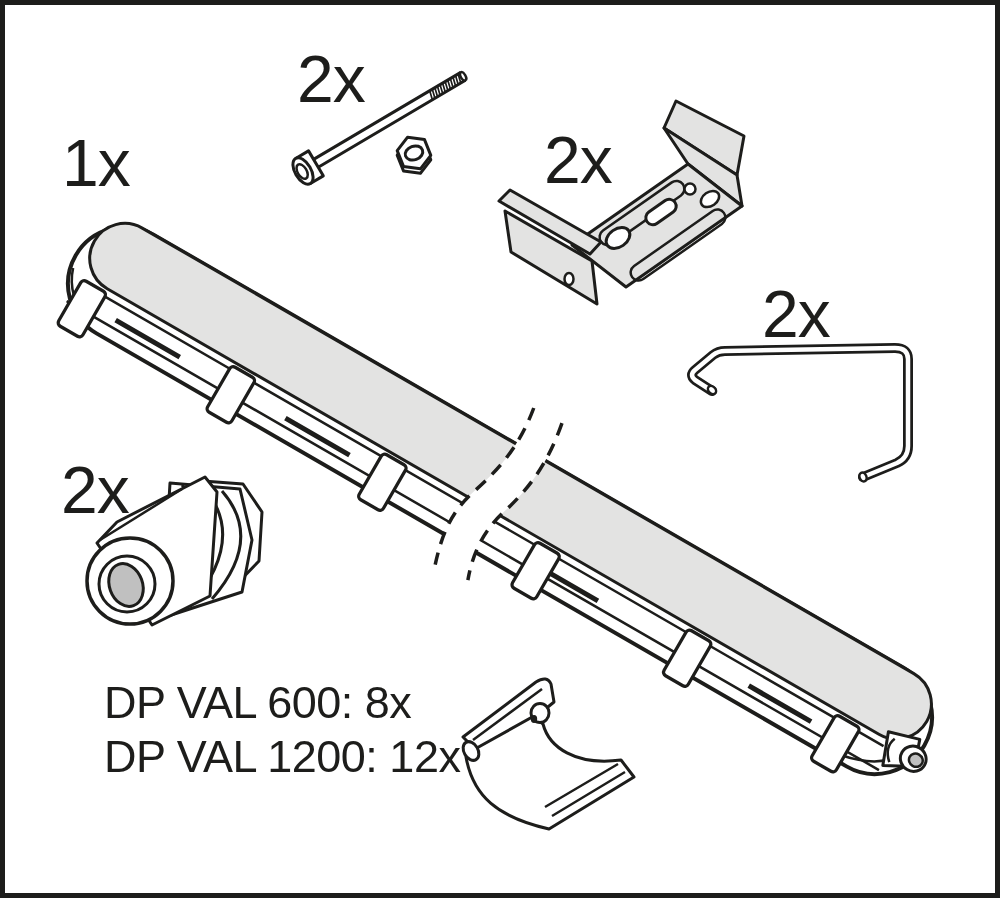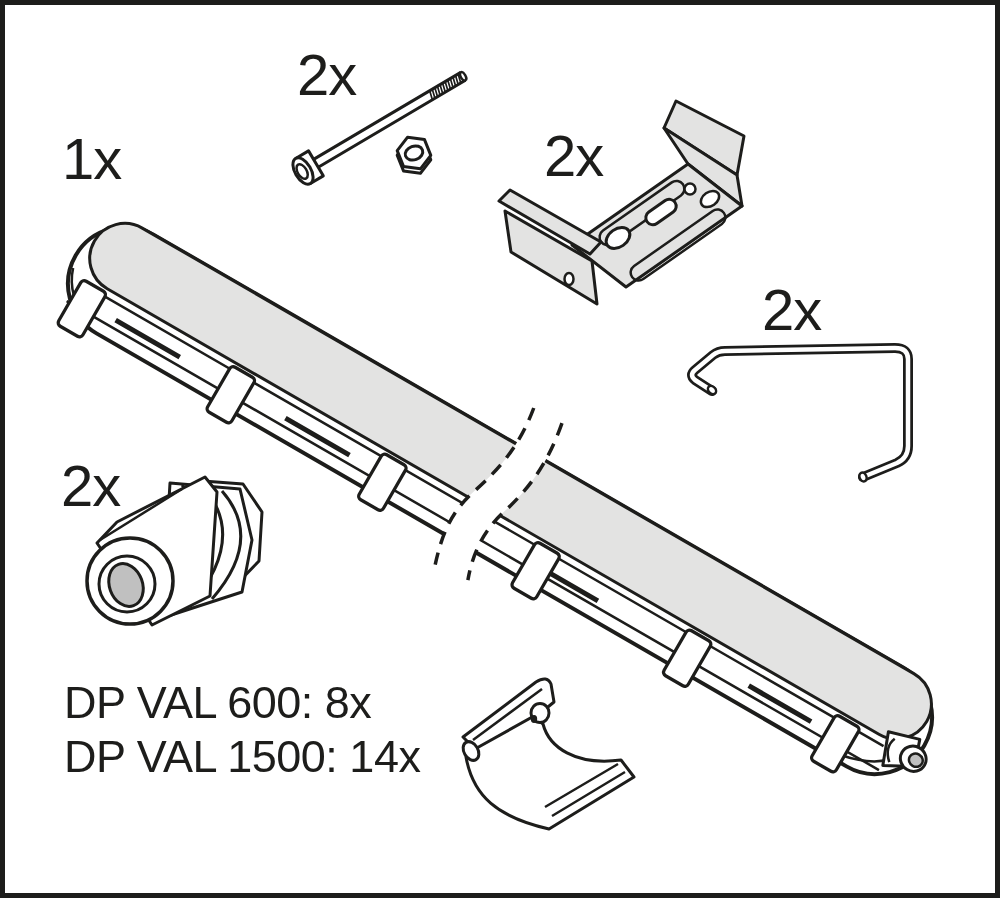--- a/index.html
+++ b/index.html
@@ -1,21 +1,21 @@
 <!DOCTYPE html>
 <html><head>
 <meta charset="utf-8">
 <style>
   html,body{margin:0;padding:0;background:#ffffff;}
   .stage{position:relative;width:1000px;height:898px;background:#ffffff;overflow:hidden;
          font-family:"Liberation Sans",sans-serif;color:#1d1d1b;}
   .stage svg{position:absolute;left:0;top:0;}
-  .qty{position:absolute;font-size:58px;line-height:1;letter-spacing:-1px;white-space:nowrap;}
+  .qty{position:absolute;font-size:66px;line-height:1;letter-spacing:-1px;white-space:nowrap;}
   .dp-table{position:absolute;left:64px;top:676px;}
-  .dp-line{font-size:45px;line-height:53.5px;letter-spacing:-0.5px;white-space:nowrap;}
+  .dp-line{font-size:45px;line-height:53.5px;letter-spacing:-0.5px;white-space:nowrap;margin-left:40px;}
 </style>
 </head>
 <body>
 
 <div class="stage">
 
   <svg width="1000" height="898" viewBox="0 0 1000 898">
 
     <rect x="2.5" y="2.5" width="995" height="893" fill="none" stroke="#1d1d1b" stroke-width="5"></rect>
 
@@ -134,16 +134,16 @@
   </svg>
 
   <div class="qty" style="left:62px;top:130px;">1x</div>
   <div class="qty" style="left:297px;top:46px;">2x</div>
   <div class="qty" style="left:544px;top:127px;">2x</div>
   <div class="qty" style="left:762px;top:281px;">2x</div>
   <div class="qty" style="left:61px;top:457px;">2x</div>
 
   <div class="dp-table">
     <div class="dp-line">DP VAL 600: 8x</div>
-    <div class="dp-line">DP VAL 1500: 14x</div>
+    <div class="dp-line">DP VAL 1200: 12x</div>
   </div>
 
 </div>
 
 </body></html>

